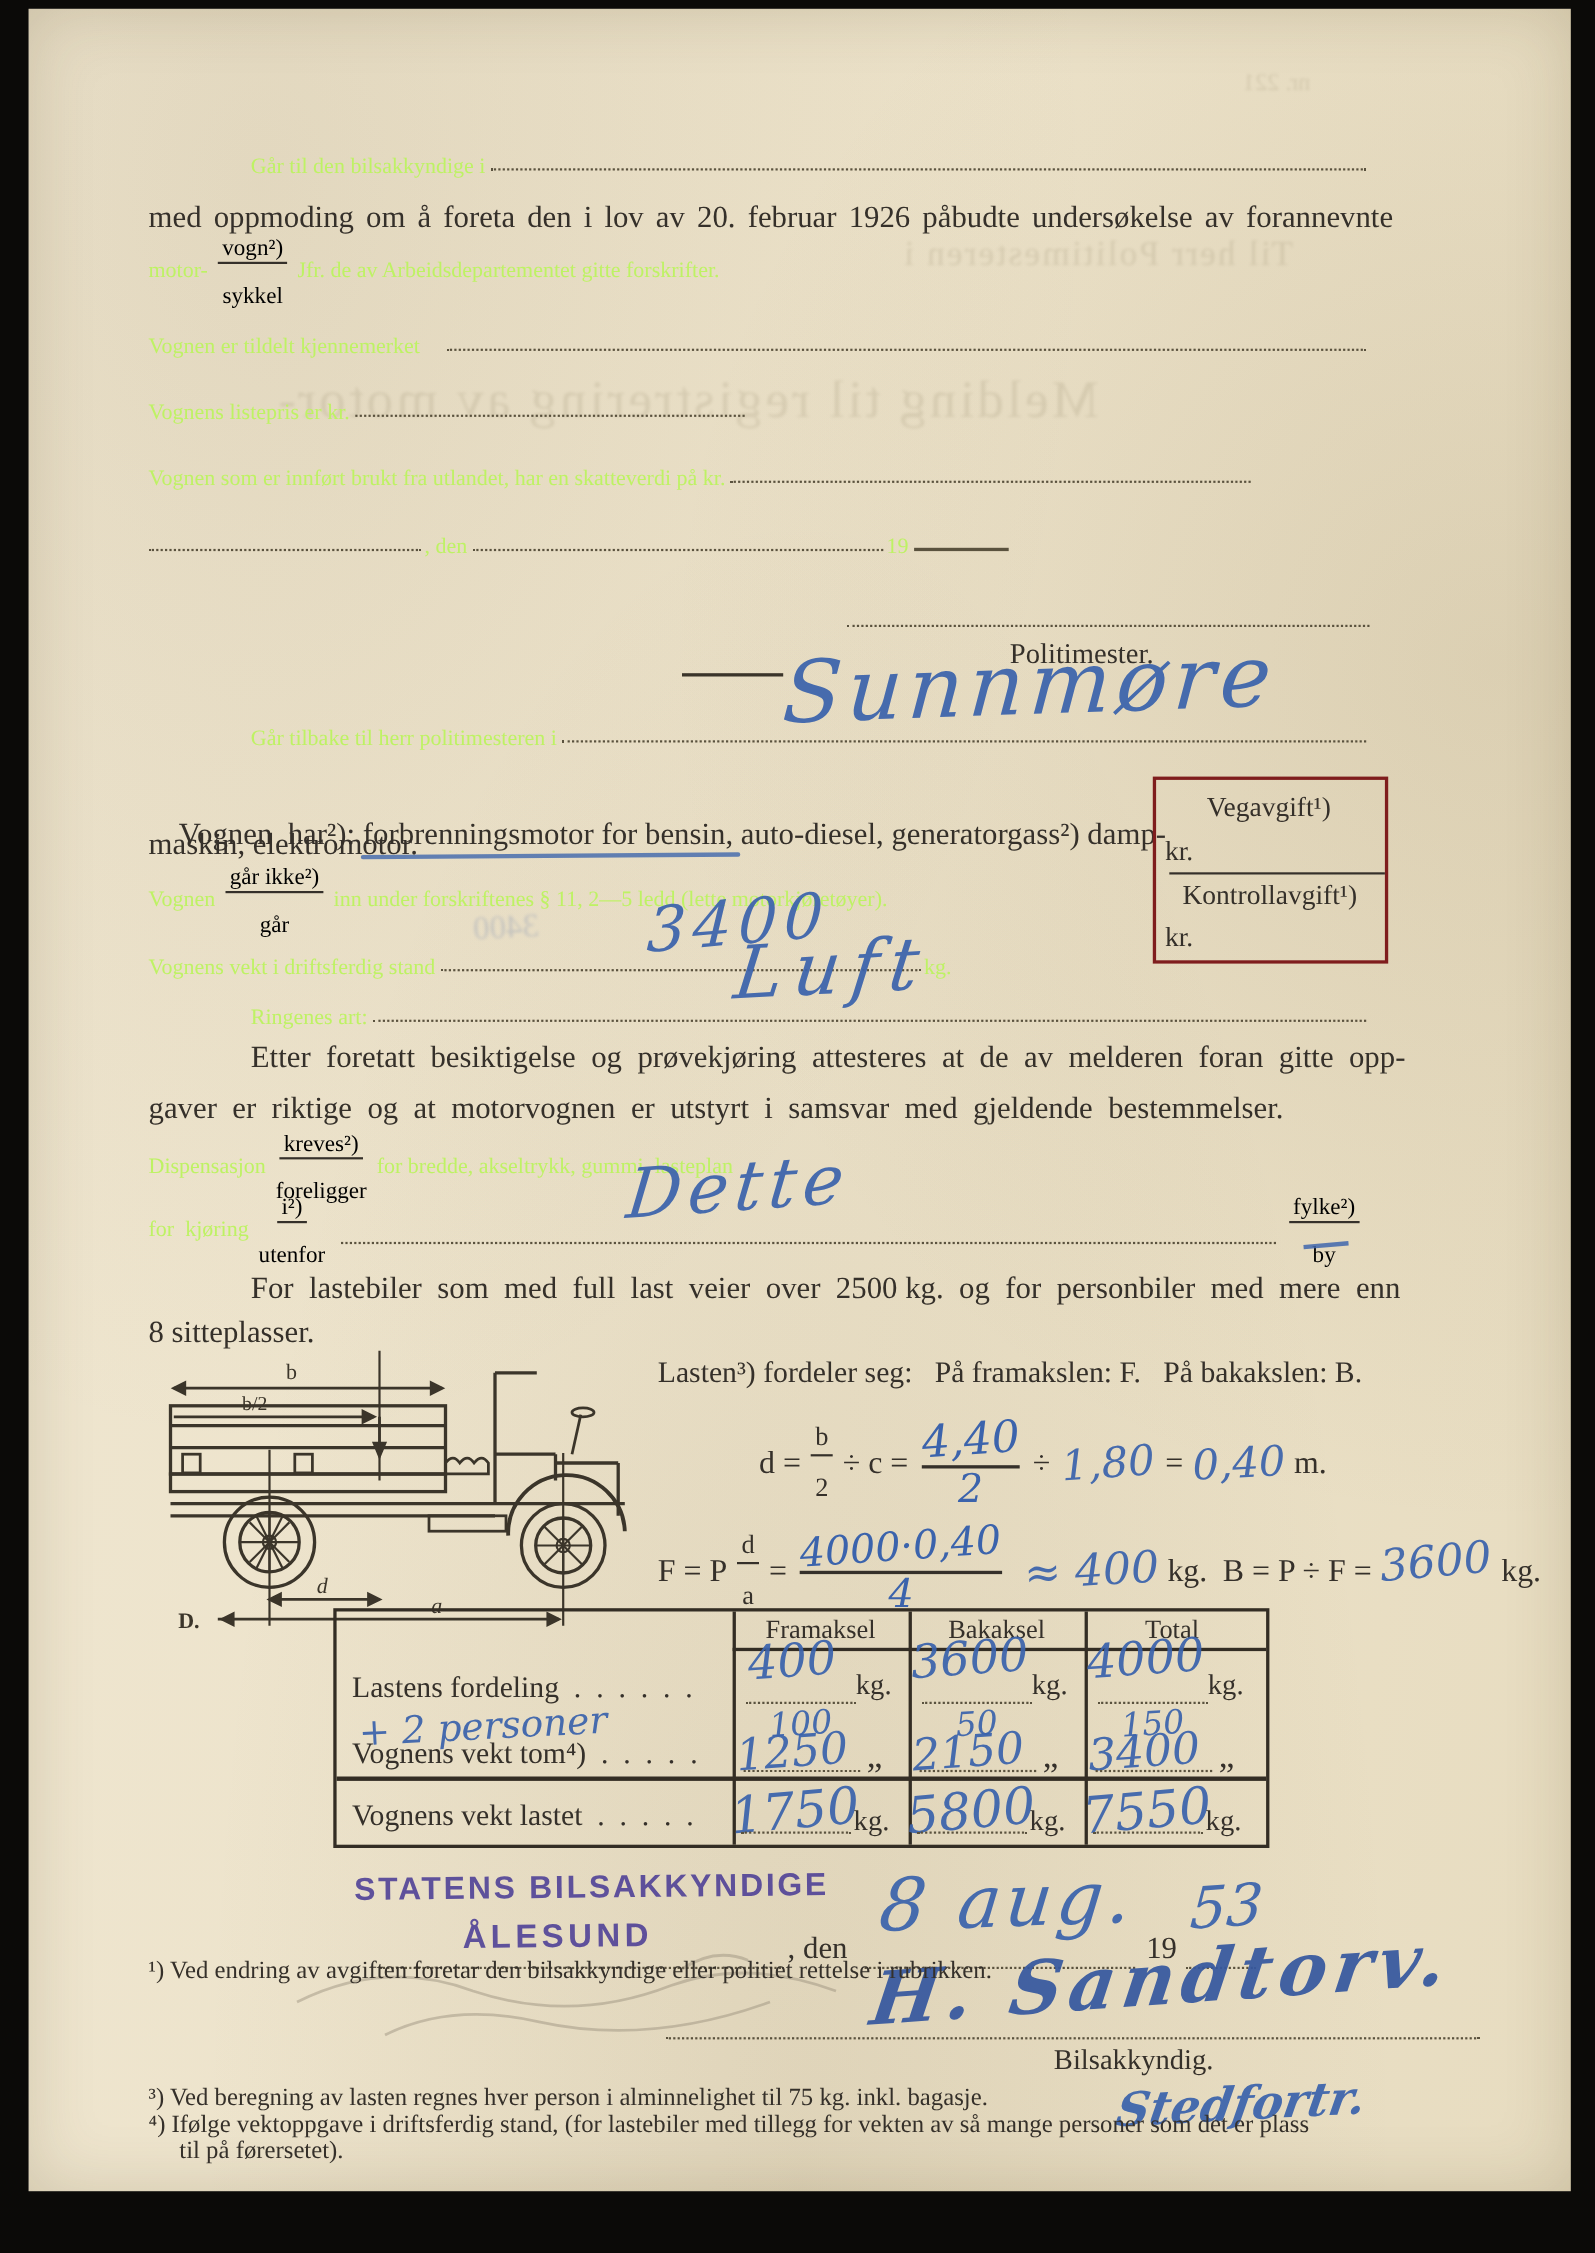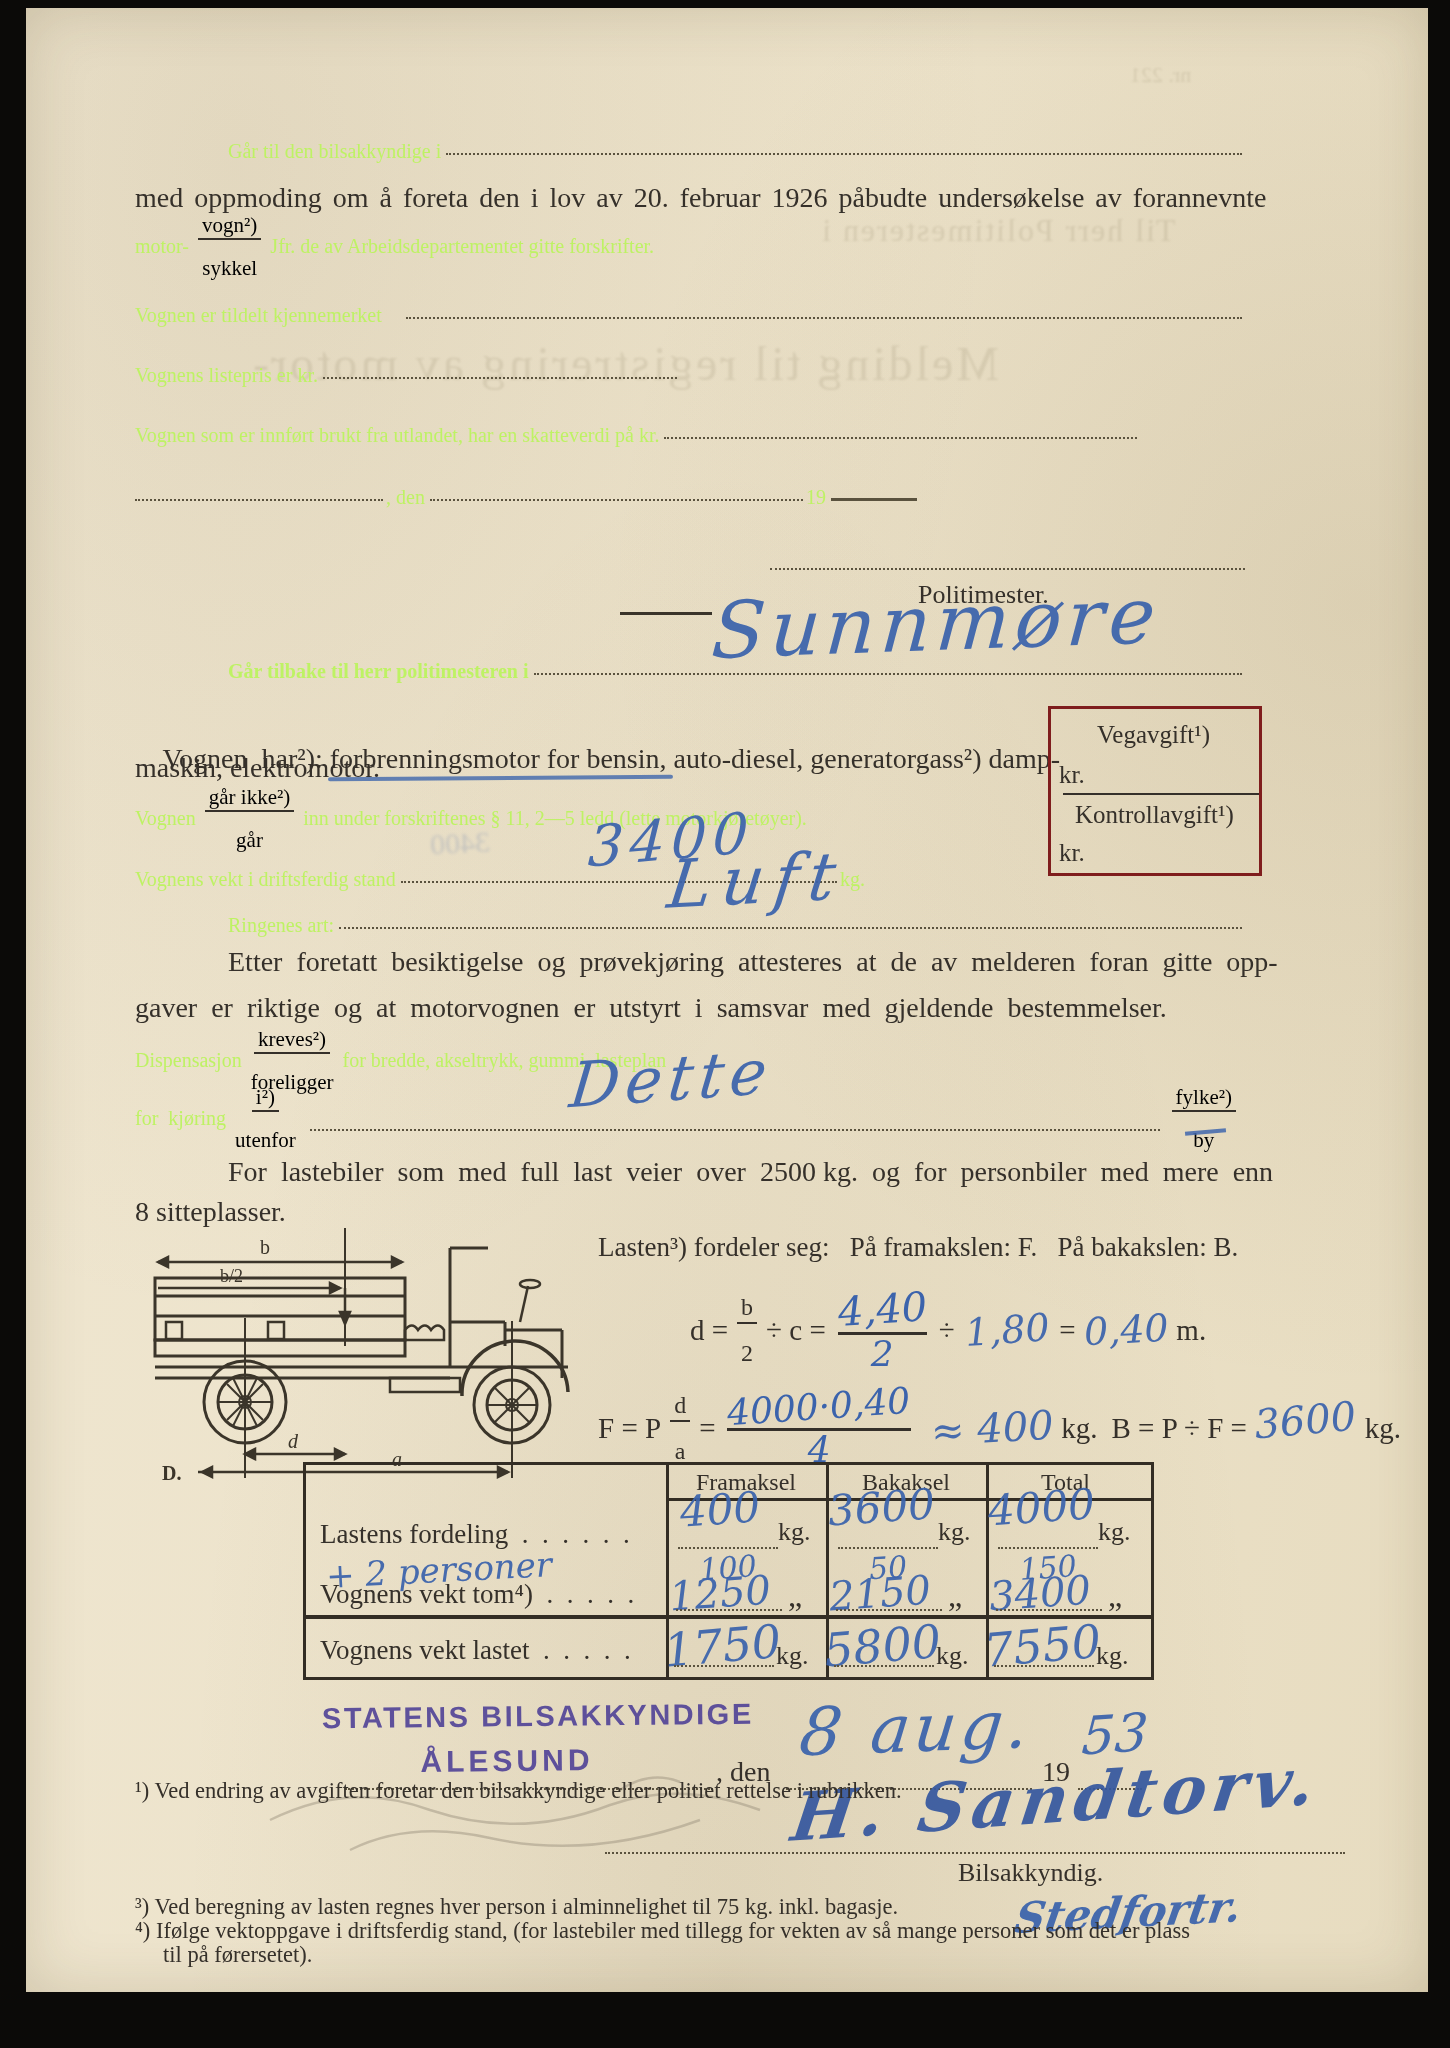--- a/index.html
+++ b/index.html
@@ -102,21 +102,21 @@
     <span class="txt">, den</span>
     <span class="lead"></span>
     <span class="txt">19</span>
     <span class="leadw" style="width:86px;border-bottom-style:solid;border-bottom-width:3px;"></span>
   </div>
 
   <div class="dotline" style="left:770px;top:568px;width:475px;"></div>
   <div class="t" style="left:918px;top:580px;font-size:26px;">Politimester.</div>
   <div class="solidline" style="left:620px;top:612px;width:92px;"></div>
 
-  <div class="row" style="left:228px;top:644px;right:205px;font-weight:bold;">
+  <div class="row" style="left:228px;top:644px;right:205px;">
     <span class="txt">Går tilbake til herr politimesteren i</span>
     <span class="lead"></span>
   </div>
   <div class="hw" style="left:712px;top:584px;font-size:78px;letter-spacing:5px;transform:rotate(-2deg) skewX(-6deg);">Sunnmøre</div>
 
   <div class="t" style="left:135px;top:712px;">
     <span>Vognen  har²): </span><span class="blue-ul">forbrenningsmotor for bensin,</span><span> auto-diesel, generatorgass²) damp-</span>
   </div>
   <div class="t" style="left:135px;top:752px;">maskin, elektromotor.</div>
 

